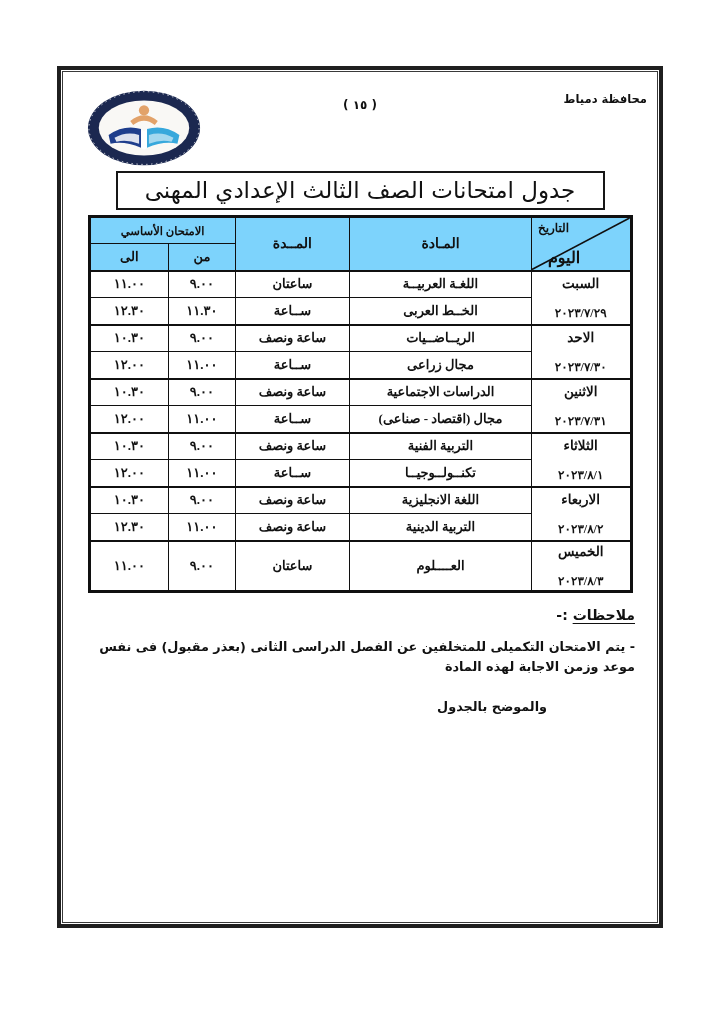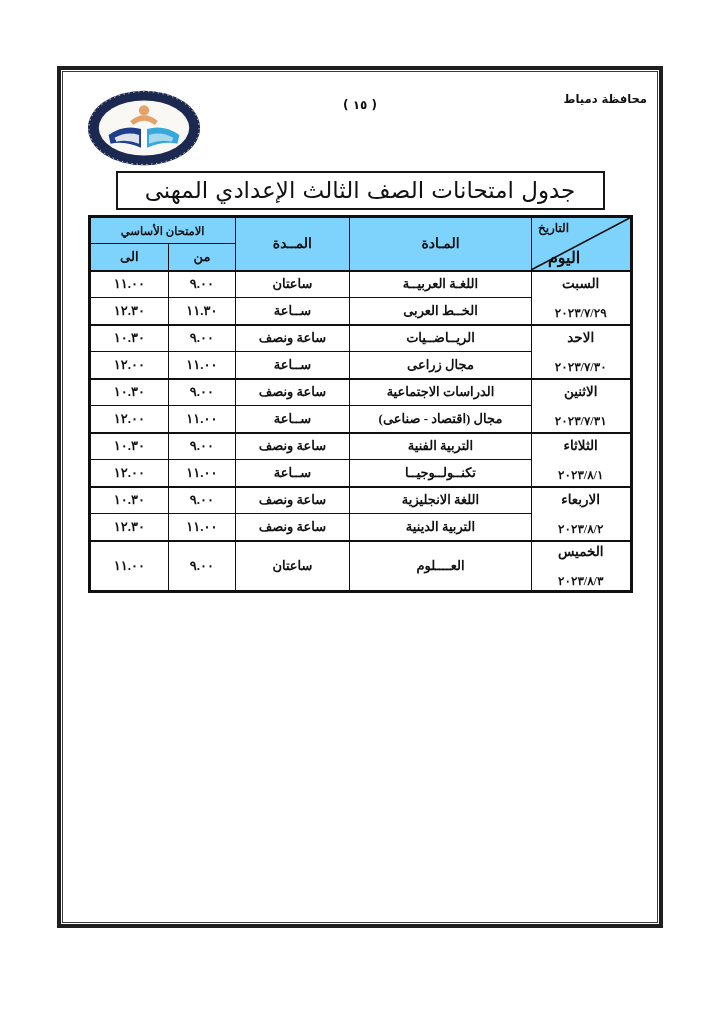--- a/index.html
+++ b/index.html
@@ -224,15 +224,22 @@
               <div class="day-date">٢٠٢٣/٨/٣</div>
             </td>
             <td class="tall">العــــلوم</td>
             <td class="tall">ساعتان</td>
             <td class="tall">٩.٠٠</td>
             <td class="tall">١١.٠٠</td>
           </tr>
         </tbody>
       </table>
 
+    <div class="notes">
+      <div class="notes-heading">
+        <span class="u">ملاحظات</span><span> :-</span>
+      </div>
+      <div class="note-line1">- يتم الامتحان التكميلى للمتخلفين عن الفصل الدراسى الثانى (بعذر مقبول) فى نفس موعد وزمن الاجابة لهذه المادة</div>
+      <div class="note-line2">والموضح بالجدول</div>
+    </div>
 
   </div>
 </div>
 
 </body></html>

